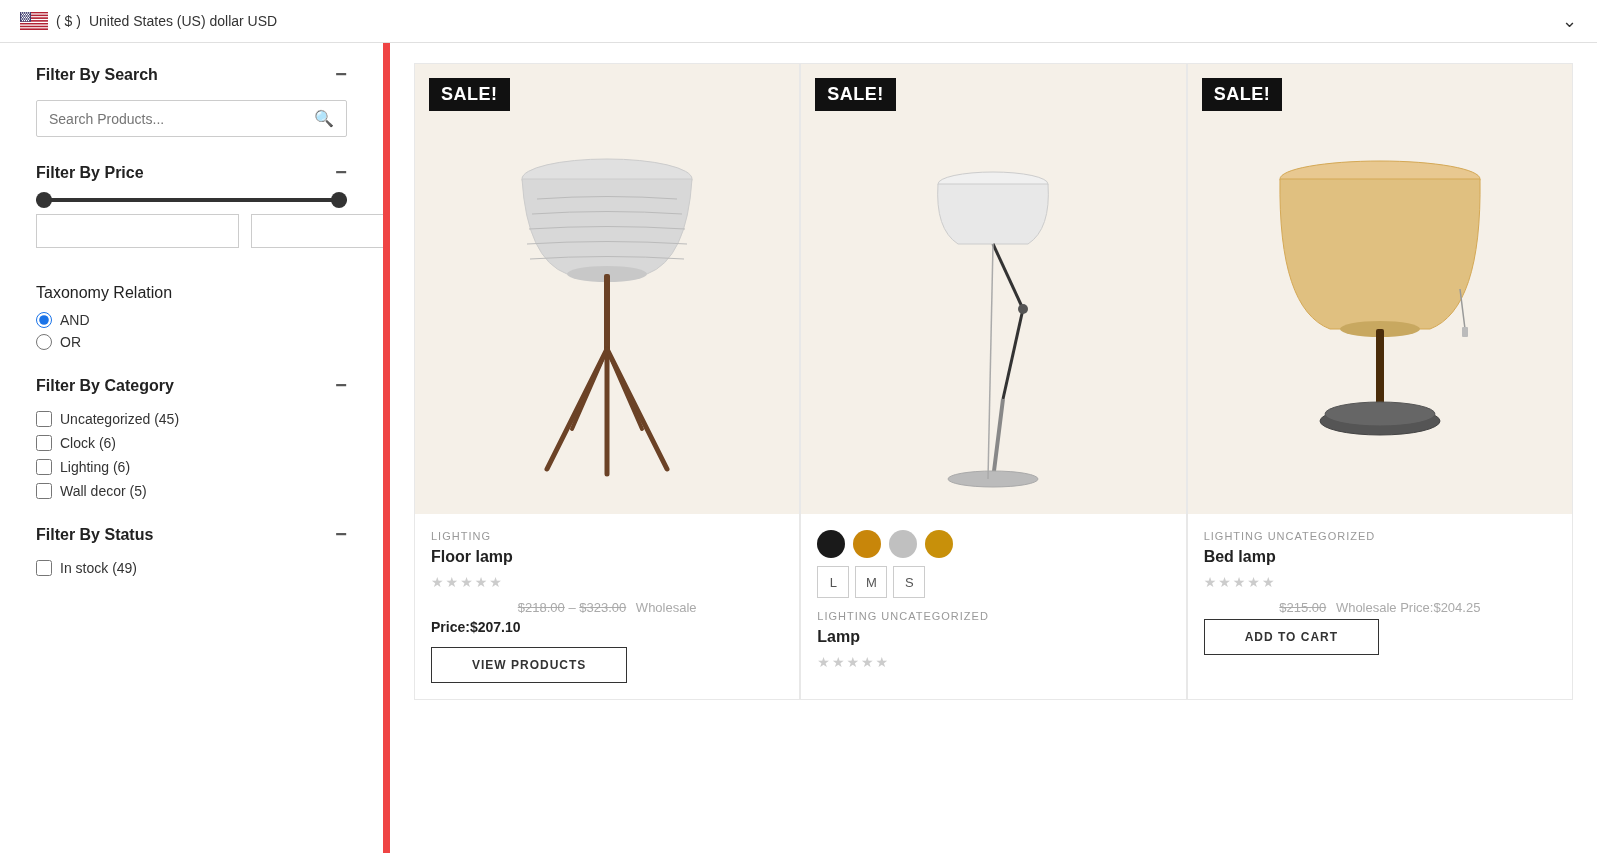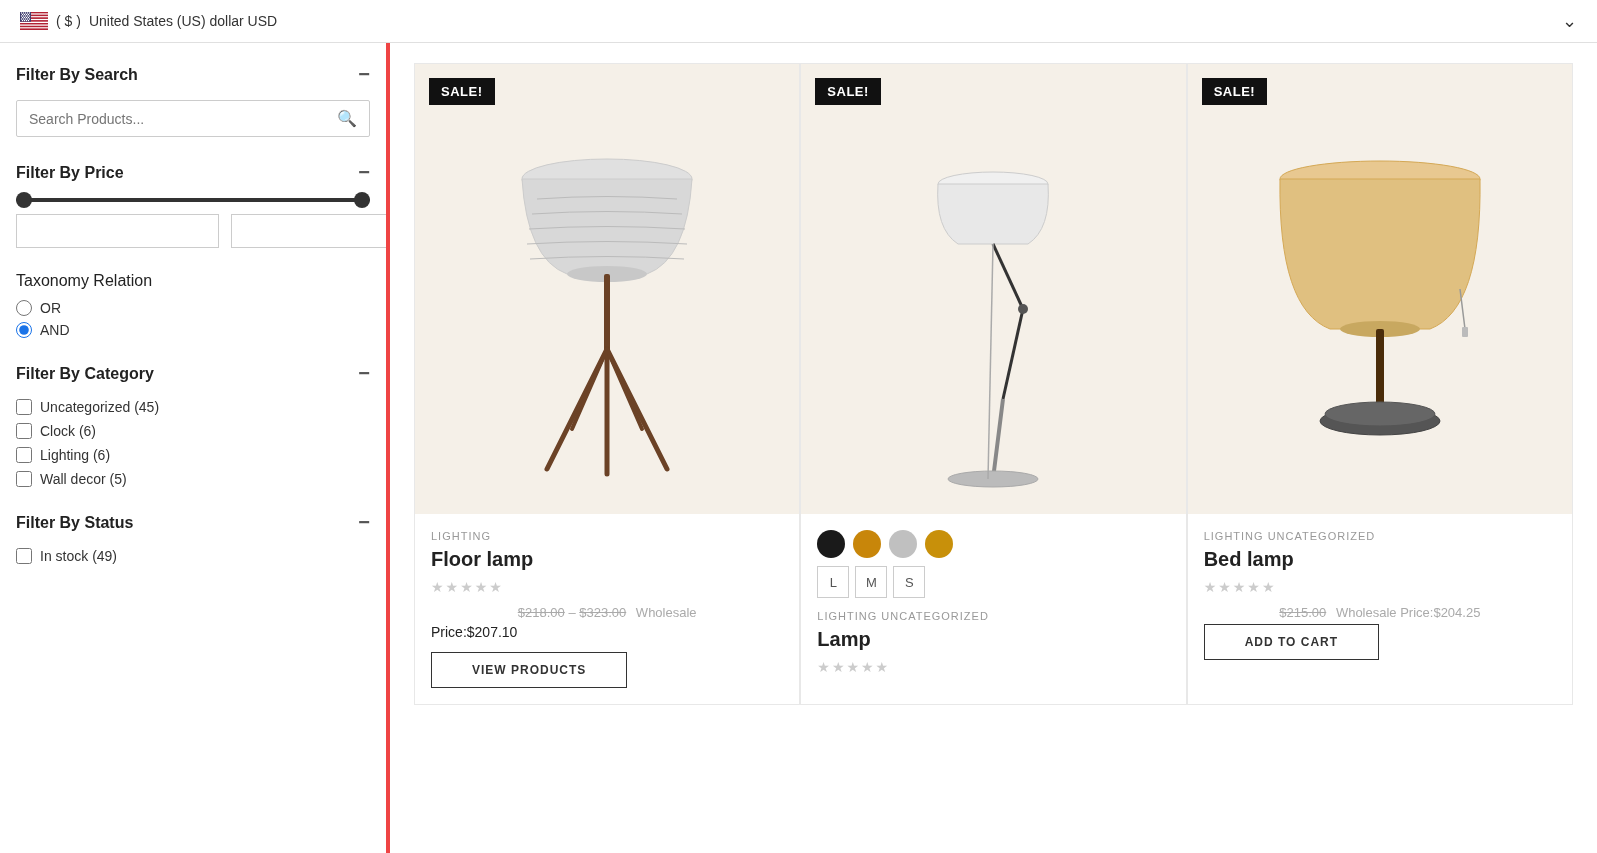--- a/index.html
+++ b/index.html
@@ -14,22 +14,22 @@
       background: #fff;
     }
     .currency-bar-left { display: flex; align-items: center; gap: 8px; font-size: 14px; color: #333; }
     .chevron-down { font-size: 18px; color: #333; }
 
     
     .main-content { display: flex; flex: 1; overflow: hidden; }
 
     
     .sidebar {
-      width: 390px; min-width: 390px; padding: 20px 16px;
-      border-right: 4px solid #ef4444; overflow-y: auto;
+      width: 390px; min-width: 390px; padding: 20px 36px;
+      border-right: 7px solid #ef4444; overflow-y: auto;
       background: #fff;
     }
 
     .sidebar-section-title {
       font-size: 16px; font-weight: bold; color: #222;
       display: flex; justify-content: space-between; align-items: center;
       margin-bottom: 14px;
     }
     .minus-icon { font-size: 20px; color: #555; cursor: pointer; }
 
@@ -38,21 +38,21 @@
       display: flex; align-items: center;
       border: 1px solid #ccc; border-radius: 2px;
       padding: 8px 12px; margin-bottom: 24px; background: #fff;
     }
     .search-box input {
       border: none; outline: none; flex: 1; font-size: 14px; color: #aaa;
     }
     .search-icon { font-size: 16px; color: #333; cursor: pointer; }
 
     
-    .price-section { margin-bottom: 24px; }
+    .price-section { margin-bottom: 36px; }
     .price-slider-wrapper { margin: 12px 0; }
     .price-slider {
       width: 100%; height: 4px; background: #333;
       border-radius: 2px; position: relative; margin-bottom: 12px;
     }
     .slider-thumb {
       width: 16px; height: 16px; border-radius: 50%; background: #333;
       position: absolute; top: -6px; cursor: pointer;
     }
     .thumb-left { left: 0; }
@@ -92,32 +92,32 @@
     .products-grid { display: grid; grid-template-columns: repeat(3, 1fr); gap: 0; }
 
     .product-card { position: relative; background: #fff; border: 1px solid #e8e8e8; }
     .product-image-wrapper {
       background: #f5f0e8; display: flex; align-items: center; justify-content: center;
       height: 450px; position: relative; overflow: hidden;
     }
     .sale-badge {
       position: absolute; top: 14px; left: 14px;
       background: #111; color: #fff; padding: 6px 12px;
-      font-size: 13px; font-weight: bold; letter-spacing: 0.5px;
+      font-size: 18px; font-weight: bold; letter-spacing: 0.5px;
     }
 
     .product-info { padding: 16px; }
     .product-categories { font-size: 11px; color: #999; letter-spacing: 1px; text-transform: uppercase; margin-bottom: 6px; }
-    .product-name { font-size: 20px; font-weight: bold; color: #222; margin-bottom: 8px; }
+    .product-name { font-size: 16px; font-weight: bold; color: #222; margin-bottom: 8px; }
     .product-stars { display: flex; gap: 2px; margin-bottom: 10px; }
     .star { color: #ccc; font-size: 14px; }
     .product-price { font-size: 13px; color: #aaa; margin-bottom: 4px; text-align: center; }
     .product-price s { color: #aaa; }
     .wholesale-label { color: #aaa; margin-left: 6px; }
-    .sale-price { font-size: 14px; color: #222; font-weight: normal; margin-bottom: 12px; }
+    .sale-price { font-size: 14px; color: #222; font-weight: bold; margin-bottom: 12px; }
 
     .color-swatches { display: flex; gap: 8px; margin-bottom: 8px; }
     .color-swatch { width: 28px; height: 28px; border-radius: 50%; cursor: pointer; }
     .size-swatches { display: flex; gap: 6px; margin-bottom: 12px; }
     .size-swatch {
       width: 32px; height: 32px; border: 1px solid #ccc;
       display: flex; align-items: center; justify-content: center;
       font-size: 13px; cursor: pointer; color: #555;
     }
 
@@ -218,26 +218,26 @@
         <div class="price-inputs">
           <input type="text" class="price-input" style="">
           <input type="text" class="price-input" style="">
         </div>
       </div>
 
       <div class="taxonomy-section">
         <div class="taxonomy-title">Taxonomy Relation</div>
         <div class="radio-group">
           <label class="radio-item">
+            <input type="radio" name="taxonomy" checked="" style="">
+            <span>AND</span>
+          </label>
+          <label class="radio-item">
             <input type="radio" name="taxonomy" style="">
             <span>OR</span>
-          </label>
-          <label class="radio-item">
-            <input type="radio" name="taxonomy" checked="" style="">
-            <span>AND</span>
           </label>
         </div>
       </div>
 
       <div class="category-section">
         <div class="sidebar-section-title">
           <span>Filter By Category</span>
           <span class="minus-icon">−</span>
         </div>
         <div class="category-list">

